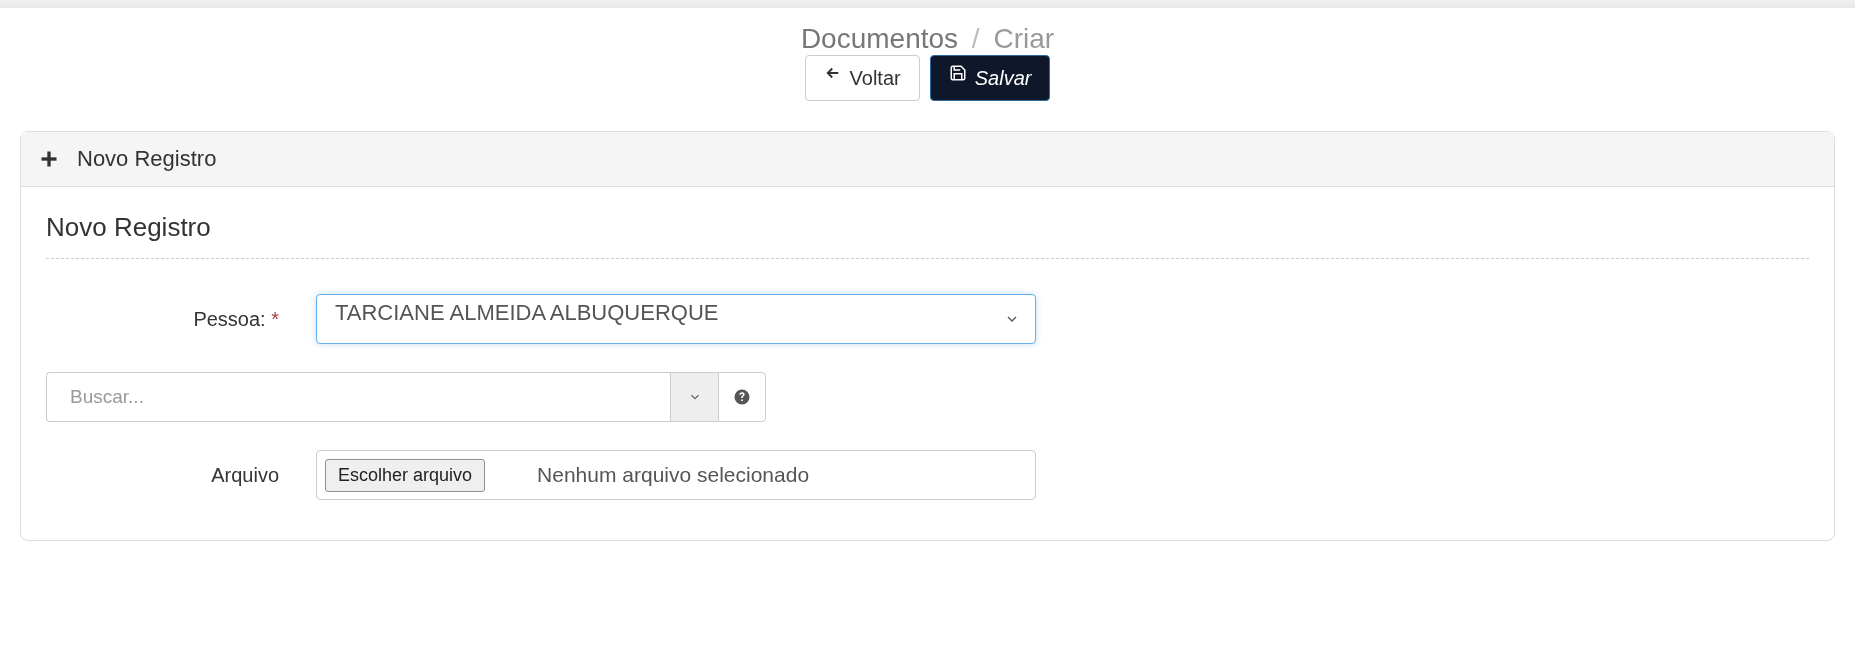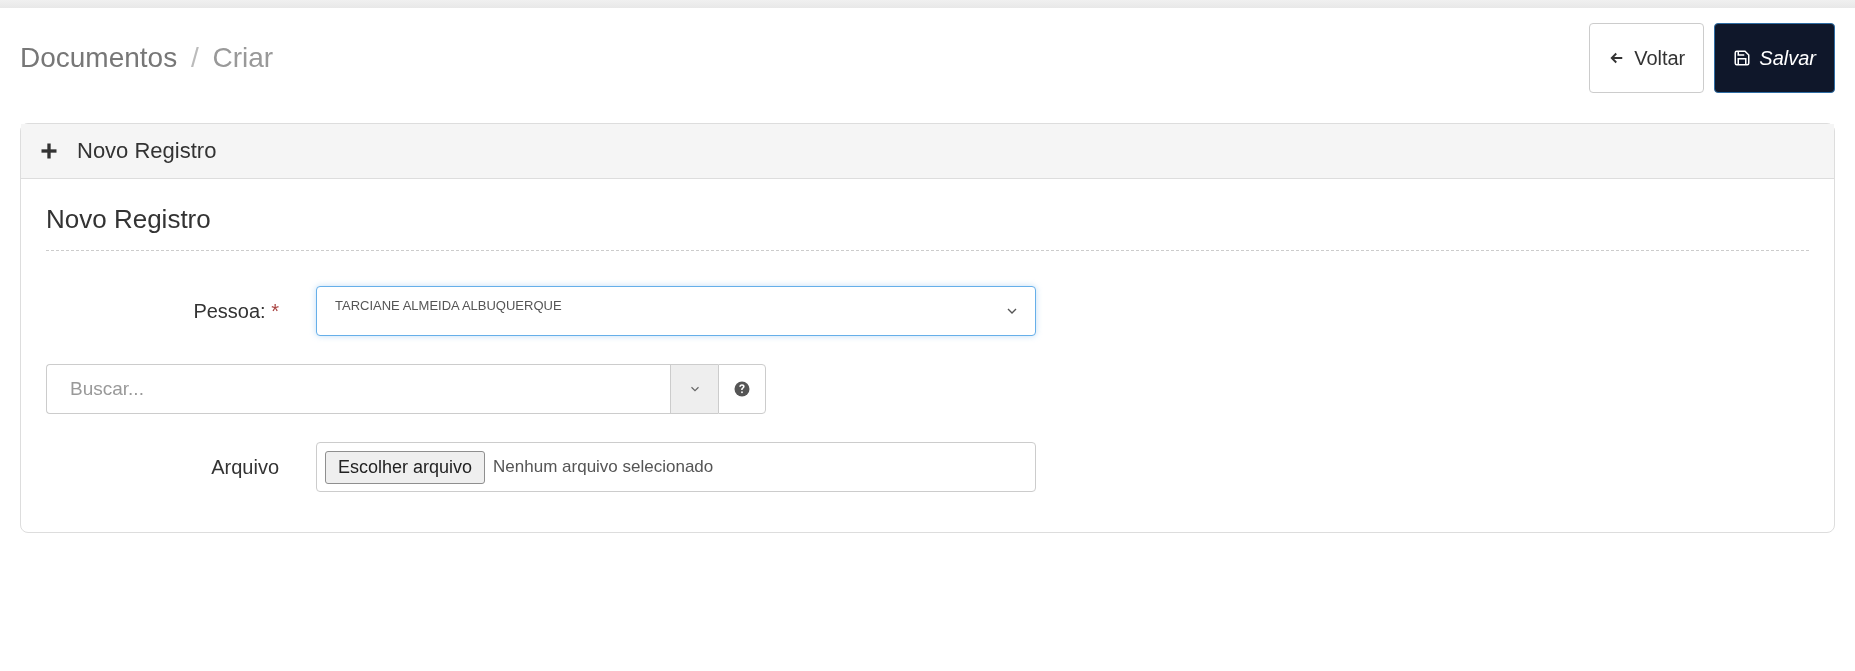--- a/index.html
+++ b/index.html
@@ -19,20 +19,21 @@
       width: 100%;
     }
     .page {
       padding: 15px 20px 30px 20px;
     }
     .header-row {
       display: flex;
       justify-content: space-between;
       align-items: center;
       margin-bottom: 30px;
+      flex-direction: column;
     }
     .breadcrumb {
       font-size: 28px;
       color: #777;
     }
     .breadcrumb .strong {
       color: #777;
       font-weight: 500;
     }
     .breadcrumb .sep {
@@ -42,23 +43,22 @@
     .breadcrumb .current {
       color: #999;
       font-weight: 400;
     }
     .btn-group {
       display: flex;
       gap: 10px;
     }
     .btn {
       display: inline-flex;
-      align-items: center;
       gap: 8px;
-      padding: 20px 18px;
+      padding: 8px 18px;
       font-size: 20px;
       border-radius: 4px;
       cursor: pointer;
       border: 1px solid transparent;
       line-height: 1.4;
     }
     .btn-default {
       background: #fff;
       border-color: #ccc;
       color: #333;
@@ -119,21 +119,21 @@
       position: relative;
       width: 100%;
     }
     .select-styled {
       width: 100%;
       height: 50px;
       border: 1px solid #66afe9;
       border-radius: 4px;
       background: #fff;
       padding: 0 40px 12px 18px;
-      font-size: 13px;
+      font-size: 22px;
       color: #555;
       outline: none;
       box-shadow: 0 0 6px rgba(102,175,233,0.4);
       display: flex;
       align-items: center;
     }
     .chevron {
       position: absolute;
       right: 16px;
       top: 50%;
@@ -199,22 +199,23 @@
     .file-btn {
       background: #efefef;
       border: 1px solid #8f8f8f;
       border-radius: 3px;
       padding: 5px 12px;
       font-size: 18px;
       color: #222;
       cursor: pointer;
     }
     .file-text {
-      font-size: 17px;
-      color: #555;
+      font-size: 21px;
+      color: #555;
+      margin-left: 44px;
     }
     svg { display: block; }
   </style>
 </head>
 <body>
 
 <div class="topbar"></div>
 
 <div class="page">
 

